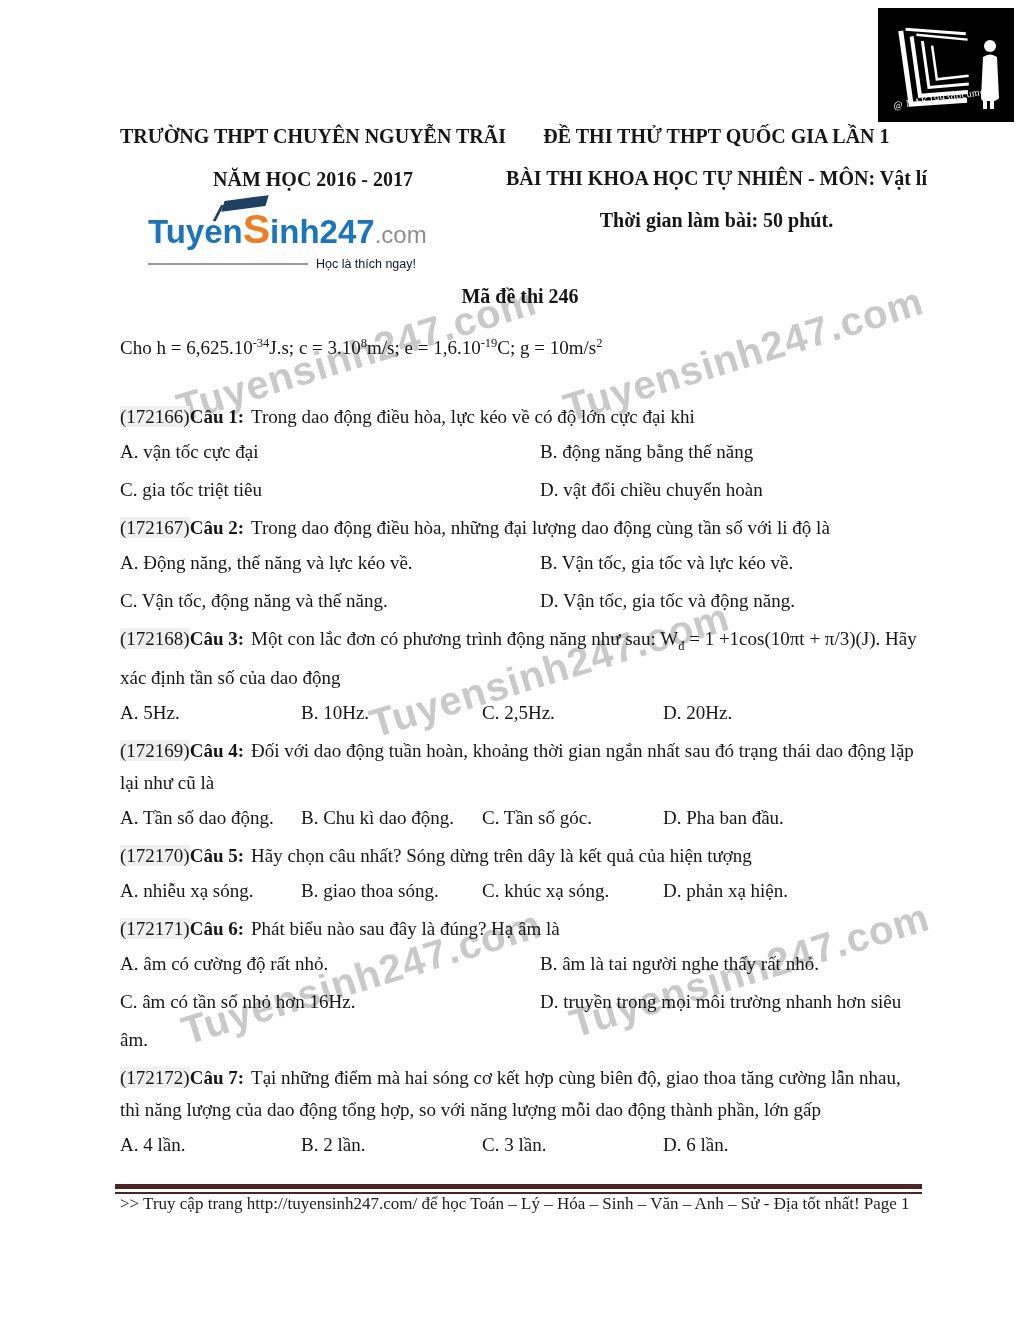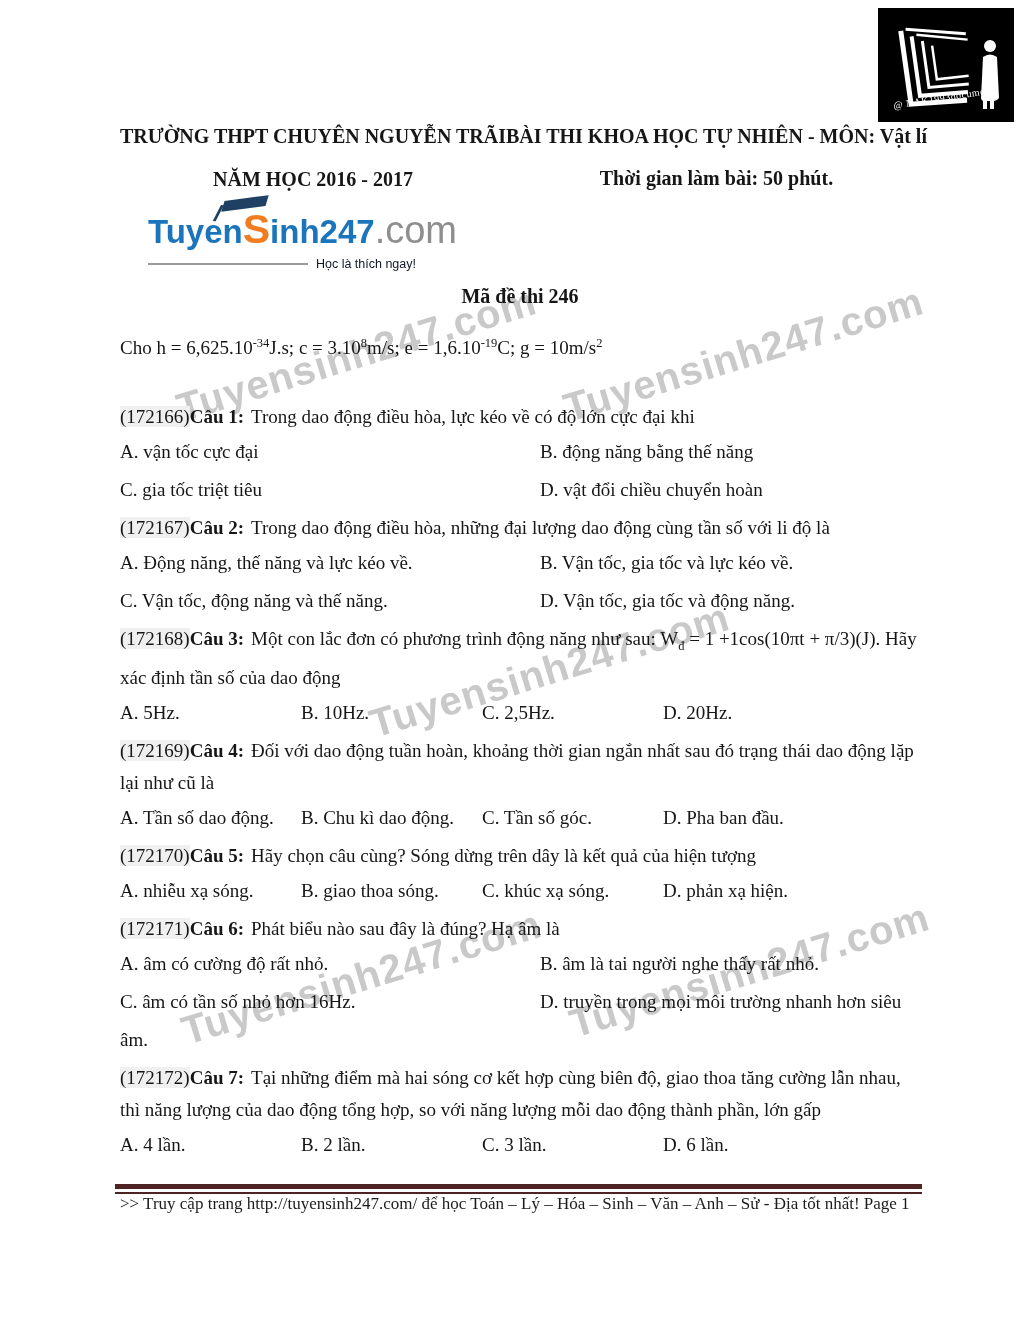--- a/index.html
+++ b/index.html
@@ -22,21 +22,21 @@
   .h-right{flex:1;text-align:center;}
   .h-line{font-weight:bold;font-size:20px;white-space:nowrap;line-height:1;}
   .h-left .h-line + .h-line{margin-top:23px;}
   .h-right .h-line + .h-line{margin-top:22px;font-family:Liberation Serif, serif;}
 
   
   .logo{position:relative;margin:18px 0 0 28px;width:268px;text-align:left;}
   .logo-text{font-family:"Liberation Sans",sans-serif;font-weight:bold;font-size:33px;line-height:1.1;white-space:nowrap;}
   .l-blue{color:#1b75bc;}
   .l-orange{color:#f07d22;font-size:41px;}
-  .l-gray{color:#8e8e8e;font-weight:normal;font-size:38px;}
+  .l-gray{color:#8e8e8e;font-weight:normal;font-size:24px;}
   .cap{position:absolute;left:76px;top:-9px;width:42px;height:11px;background:#1d4063;
        transform:skewX(-24deg) rotate(-8deg);}
   .cap::before{content:"";position:absolute;left:-4px;top:4px;width:3px;height:16px;background:#1d4063;transform:rotate(12deg);}
   .tagline-row{display:flex;align-items:center;margin-top:5px;}
   .tag-rule{flex:1;height:0;border-top:2px solid #9b9b9b;margin-right:8px;}
   .tagline{font-family:"Liberation Sans",sans-serif;font-size:12.5px;color:#0f172a;white-space:nowrap;}
 
   .exam-code{text-align:center;font-weight:bold;font-size:20px;margin-top:14px;}
   .constants{margin-top:28px;}
   sup{font-size:12.5px;}
@@ -93,20 +93,21 @@
         <div class="logo">
           <span class="cap"></span>
           <div class="logo-text"><span class="l-blue">Tuyen</span><span class="l-orange">S</span><span class="l-blue">inh247</span><span class="l-gray">.com</span></div>
           <div class="tagline-row">
             <span class="tag-rule"></span>
             <span class="tagline">Học là thích ngay!</span>
           </div>
         </div>
       </div>
       <div class="h-right">
+        <div class="h-line">ĐỀ THI THỬ THPT QUỐC GIA LẦN 1</div>
         <div class="h-line">BÀI THI KHOA HỌC TỰ NHIÊN - MÔN: Vật lí</div>
         <div class="h-line">Thời gian làm bài: 50 phút.</div>
       </div>
     </div>
 
     <div class="exam-code">Mã đề thi 246</div>
 
     <div class="constants"><span>Cho h = 6,625.10</span><sup>-34</sup><span>J.s; c = 3.10</span><sup>8</sup><span>m/s; e = 1,6.10</span><sup>-19</sup><span>C; g = 10m/s</span><sup>2</sup></div>
 
     <div class="questions">
@@ -125,21 +126,21 @@
         <p class="q-text"><span class="q-id">(172168)</span><span class="q-label">Câu 3:</span><span>Một con lắc đơn có phương trình động năng như sau: W</span><sub>đ</sub><span> = 1 +1cos(10πt + π/3)(J). Hãy xác định tần số của dao động</span></p>
         <p class="opts"><span class="c4">A. 5Hz.</span><span class="c4">B. 10Hz.</span><span class="c4">C. 2,5Hz.</span><span>D. 20Hz.</span></p>
       </div>
 
       <div class="question">
         <p class="q-text"><span class="q-id">(172169)</span><span class="q-label">Câu 4:</span><span>Đối với dao động tuần hoàn, khoảng thời gian ngắn nhất sau đó trạng thái dao động lặp lại như cũ là</span></p>
         <p class="opts"><span class="c4">A. Tần số dao động.</span><span class="c4">B. Chu kì dao động.</span><span class="c4">C. Tần số góc.</span><span>D. Pha ban đầu.</span></p>
       </div>
 
       <div class="question">
-        <p class="q-text"><span class="q-id">(172170)</span><span class="q-label">Câu 5:</span><span>Hãy chọn câu cùng? Sóng dừng trên dây là kết quả của hiện tượng</span></p>
+        <p class="q-text"><span class="q-id">(172170)</span><span class="q-label">Câu 5:</span><span>Hãy chọn câu nhất? Sóng dừng trên dây là kết quả của hiện tượng</span></p>
         <p class="opts"><span class="c4">A. nhiễu xạ sóng.</span><span class="c4">B. giao thoa sóng.</span><span class="c4">C. khúc xạ sóng.</span><span>D. phản xạ hiện.</span></p>
       </div>
 
       <div class="question">
         <p class="q-text"><span class="q-id">(172171)</span><span class="q-label">Câu 6:</span><span>Phát biểu nào sau đây là đúng? Hạ âm là</span></p>
         <p class="opts"><span class="c2">A. âm có cường độ rất nhỏ.</span><span>B. âm là tai người nghe thấy rất nhỏ.</span><br><span class="c2">C. âm có tần số nhỏ hơn 16Hz.</span><span>D. truyền trong mọi môi trường nhanh hơn siêu âm.</span></p>
       </div>
 
       <div class="question">
         <p class="q-text"><span class="q-id">(172172)</span><span class="q-label">Câu 7:</span><span>Tại những điểm mà hai sóng cơ kết hợp cùng biên độ, giao thoa tăng cường lẫn nhau, thì năng lượng của dao động tổng hợp, so với năng lượng mỗi dao động thành phần, lớn gấp</span></p>

